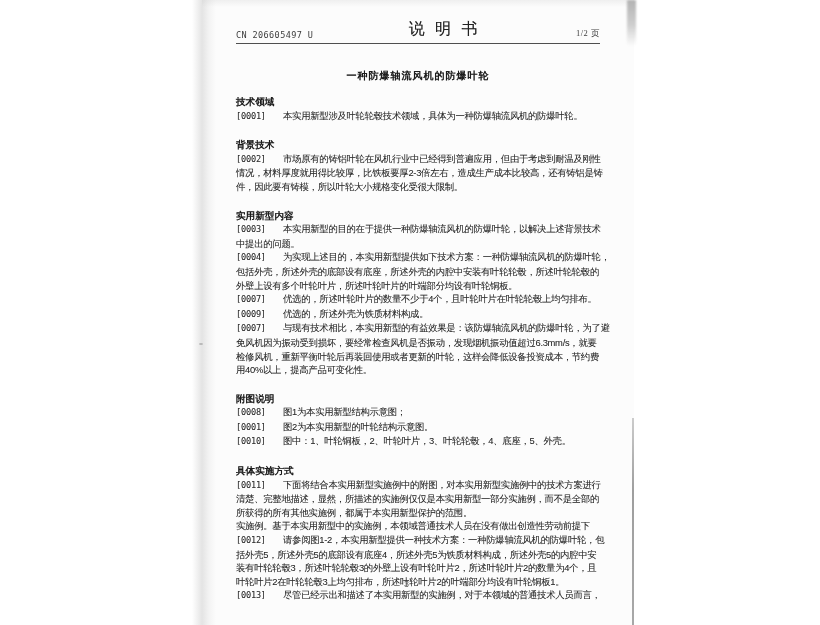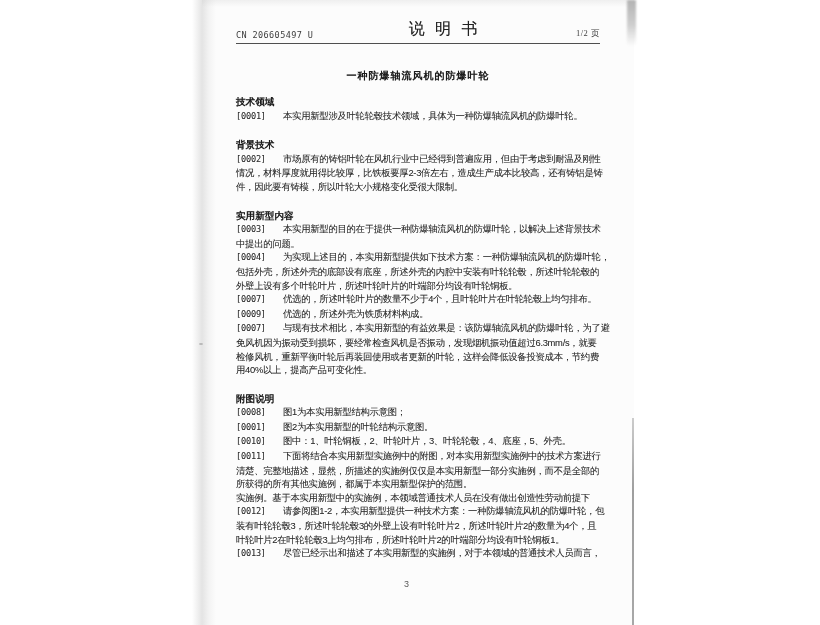--- a/index.html
+++ b/index.html
@@ -114,25 +114,27 @@
         <div class="tline"><span class="pnum">[0007]</span>优选的，所述叶轮叶片的数量不少于4个，且叶轮叶片在叶轮轮毂上均匀排布。</div>
         <div class="tline"><span class="pnum">[0009]</span>优选的，所述外壳为铁质材料构成。</div>
         <div class="tline"><span class="pnum">[0007]</span>与现有技术相比，本实用新型的有益效果是：该防爆轴流风机的防爆叶轮，为了避</div>
         <div class="tline">免风机因为振动受到损坏，要经常检查风机是否振动，发现烟机振动值超过6.3mm/s，就要</div>
         <div class="tline">检修风机，重新平衡叶轮后再装回使用或者更新的叶轮，这样会降低设备投资成本，节约费</div>
         <div class="tline">用40%以上，提高产品可变化性。</div>
         <div class="sec-heading">附图说明</div>
         <div class="tline"><span class="pnum">[0008]</span>图1为本实用新型结构示意图；</div>
         <div class="tline"><span class="pnum">[0001]</span>图2为本实用新型的叶轮结构示意图。</div>
         <div class="tline"><span class="pnum">[0010]</span>图中：1、叶轮铜板，2、叶轮叶片，3、叶轮轮毂，4、底座，5、外壳。</div>
+        <div class="sec-heading">具体实施方式</div>
         <div class="tline"><span class="pnum">[0011]</span>下面将结合本实用新型实施例中的附图，对本实用新型实施例中的技术方案进行</div>
         <div class="tline">清楚、完整地描述，显然，所描述的实施例仅仅是本实用新型一部分实施例，而不是全部的</div>
         <div class="tline">所获得的所有其他实施例，都属于本实用新型保护的范围。</div>
         <div class="tline">实施例。基于本实用新型中的实施例，本领域普通技术人员在没有做出创造性劳动前提下</div>
         <div class="tline"><span class="pnum">[0012]</span>请参阅图1-2，本实用新型提供一种技术方案：一种防爆轴流风机的防爆叶轮，包</div>
+        <div class="tline">括外壳5，所述外壳5的底部设有底座4，所述外壳5为铁质材料构成，所述外壳5的内腔中安</div>
         <div class="tline">装有叶轮轮毂3，所述叶轮轮毂3的外壁上设有叶轮叶片2，所述叶轮叶片2的数量为4个，且</div>
         <div class="tline">叶轮叶片2在叶轮轮毂3上均匀排布，所述叶轮叶片2的叶端部分均设有叶轮铜板1。</div>
         <div class="tline"><span class="pnum">[0013]</span>尽管已经示出和描述了本实用新型的实施例，对于本领域的普通技术人员而言，</div>
       </div>
 
     <div class="footer-num">3</div>
   </div>
 </div>
 
 </body></html>

